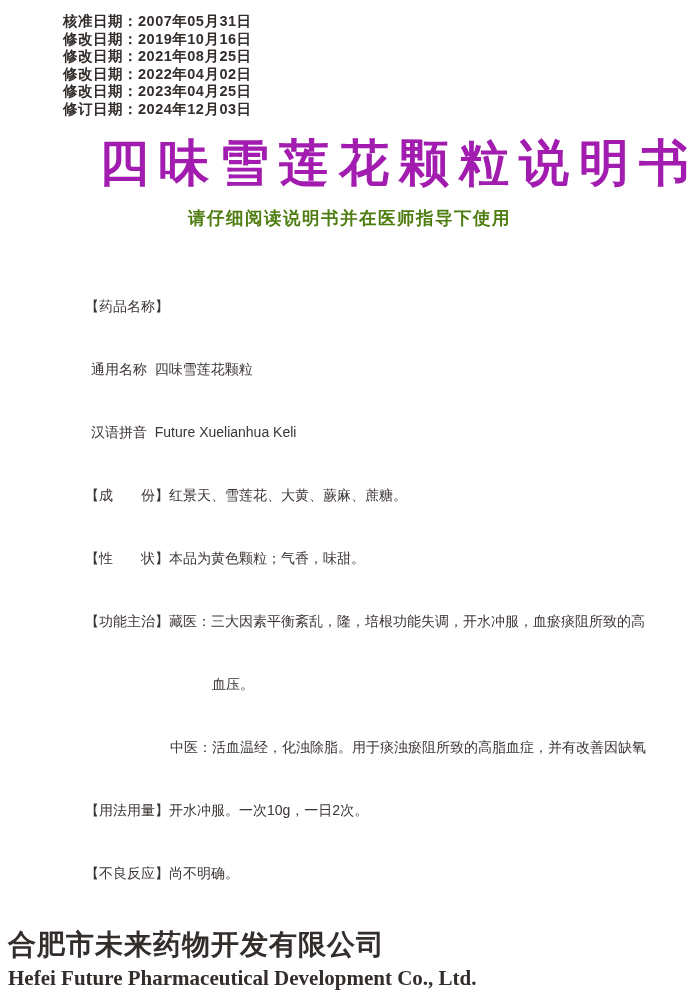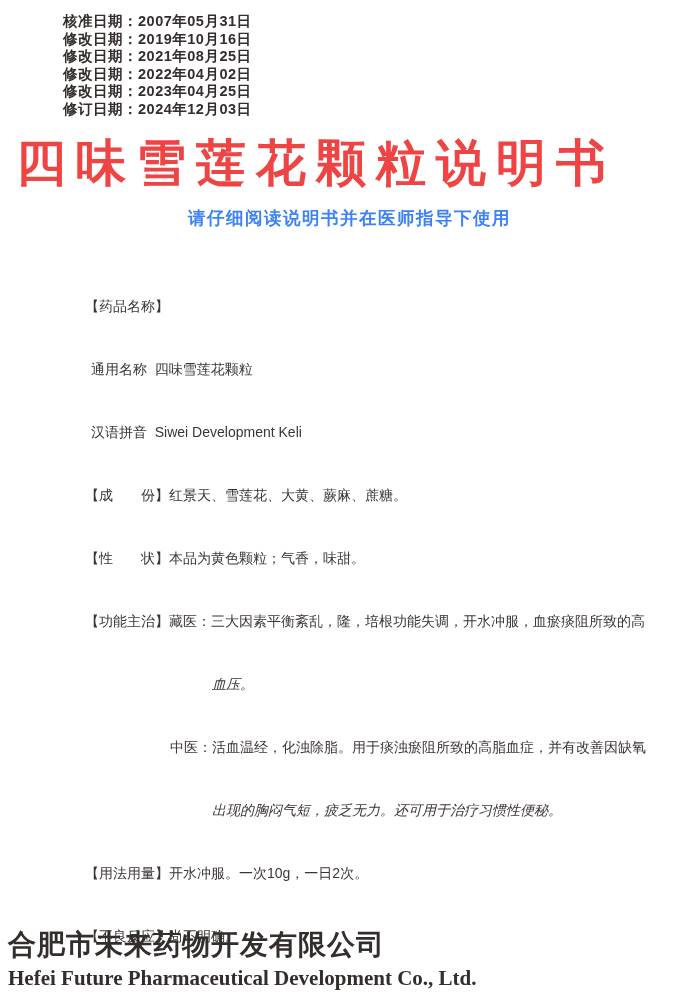--- a/index.html
+++ b/index.html
@@ -14,48 +14,48 @@
   .dates {
     padding:13px 0 0 63px;
     font-size:14.5px;
     font-weight:bold;
     line-height:17.5px;
     color:#332d2b;
     letter-spacing:0.5px;
   }
   .title {
     margin:12px 0 0 16px;
-    text-align:left;
+    text-align:right;
     font-size:50px;
     font-weight:900;
     letter-spacing:10px;
-    color:#ef4444;
+    color:#a21caf;
     font-family:"DejaVu Sans", sans-serif;
     white-space:nowrap;
   }
   .subtitle {
     margin-top:9px;
     text-align:center;
     font-size:17.5px;
     font-weight:bold;
     letter-spacing:1.5px;
-    color:#3b82f6;
+    color:#4d7c0f;
   }
   .body {
     margin:24px 0 0 85px;
     width:606px;
     font-size:14px;
     line-height:21px;
     white-space:pre-wrap;
     color:#3b3533;
   }
   .line { min-height:21px; }
   .line.sub   { padding-left:6px; }
   .line.hang1 { padding-left:85px; }
-  .line.hang2 { padding-left:127px;font-style:italic; }
+  .line.hang2 { padding-left:127px; }
   .footer {
     position:absolute;
     bottom:14px; left:8px;
     width:100%;
   }
   .footer-cn {
     font-family:"Liberation Serif", serif;
     font-weight:bold;
     font-size:28px;
     letter-spacing:1px;
@@ -82,27 +82,26 @@
     <div class="date-line">修改日期：2023年04月25日</div>
     <div class="date-line">修订日期：2024年12月03日</div>
   </header>
 
   <h1 class="title">四味雪莲花颗粒说明书</h1>
   <div class="subtitle">请仔细阅读说明书并在医师指导下使用</div>
 
   <main class="body">
     <div class="line">【药品名称】</div>
     <div class="line sub">通用名称  四味雪莲花颗粒</div>
-    <div class="line sub">汉语拼音  Siwei Development Keli</div>
+    <div class="line sub">汉语拼音  Future Xuelianhua Keli</div>
     <div class="line">【成　　份】红景天、雪莲花、大黄、蕨麻、蔗糖。</div>
     <div class="line">【性　　状】本品为黄色颗粒；气香，味甜。</div>
     <div class="line">【功能主治】藏医：三大因素平衡紊乱，隆，培根功能失调，开水冲服，血瘀痰阻所致的高</div>
     <div class="line hang2">血压。</div>
     <div class="line hang1">中医：活血温经，化浊除脂。用于痰浊瘀阻所致的高脂血症，并有改善因缺氧</div>
-    <div class="line hang2">出现的胸闷气短，疲乏无力。还可用于治疗习惯性便秘。</div>
     <div class="line">【用法用量】开水冲服。一次10g，一日2次。</div>
     <div class="line">【不良反应】尚不明确。</div>
     
     
     
     
     
     
     
     

